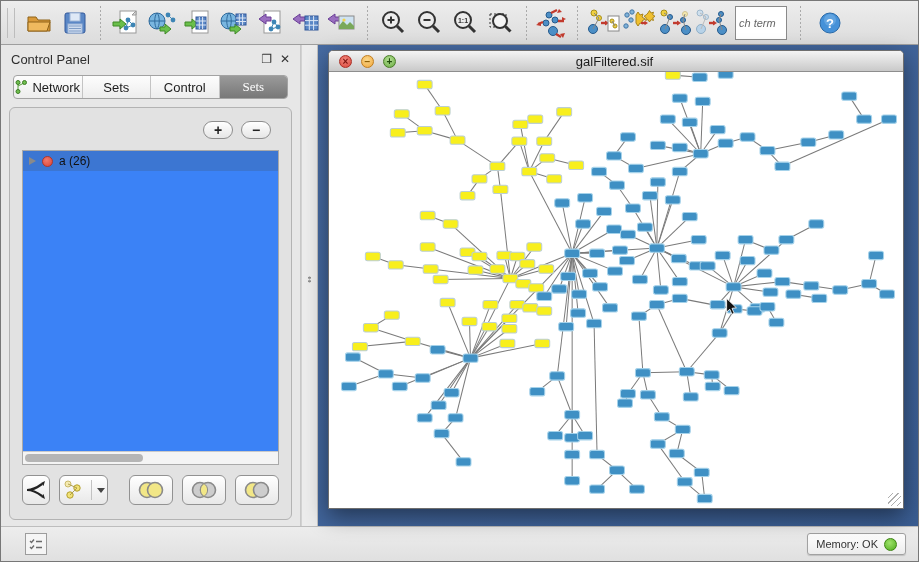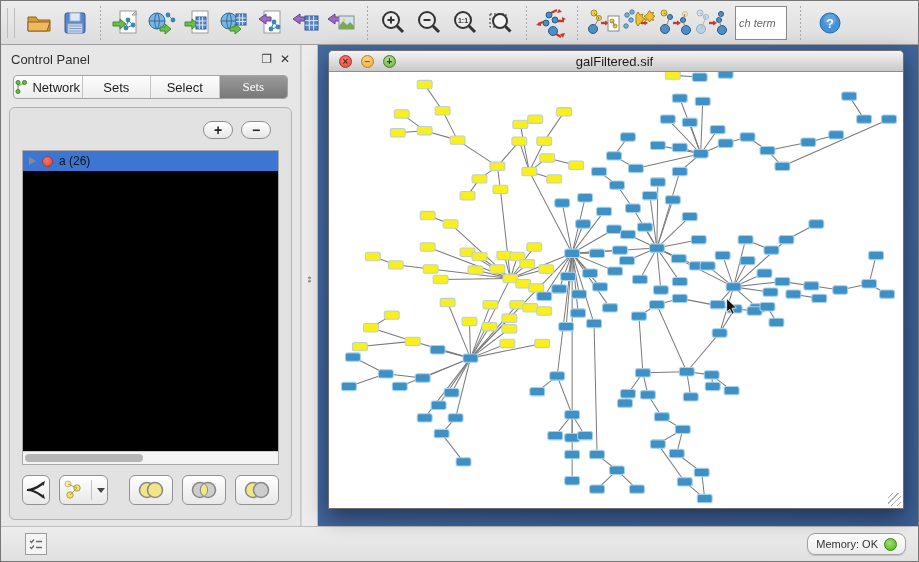--- a/index.html
+++ b/index.html
@@ -29,21 +29,21 @@
   .cpanel-header { height:28px; display:flex; align-items:center; padding:0 10px; }
   .cpanel-title { font-size:13px; color:#2e2e2e; flex:1; }
   .cp-float,.cp-close { color:#333; font-size:12px; margin-left:8px; cursor:default; }
   .tabbar { margin:2px 12px 4px 12px; height:24px; display:flex; border:1px solid #a3a3a3; border-radius:4px; background:linear-gradient(#fdfdfd,#ededed); overflow:hidden; }
   .tab { flex:1; display:flex; align-items:center; justify-content:center; font-size:13px; color:#1c1c1c; border-right:1px solid #c4c4c4; gap:5px; }
   .tab:last-child { border-right:none;font-family:Liberation Serif, serif; }
   .tab.active { background:linear-gradient(#9a9a9a,#787878); color:#fff; }
   .groupbox { flex:1; margin:4px 8px 6px 8px; border:1px solid #b3b3b3; border-radius:6px; background:#e2e2e2; display:flex; flex-direction:column; padding:8px 10px 10px 10px; min-height:0; }
   .pm-row { height:28px; display:flex; justify-content:flex-end; gap:8px; padding-right:10px; align-items:center; }
   .pm-btn { width:30px; height:18px; border:1px solid #8e8e8e; border-radius:9px; background:linear-gradient(#fff,#e6e6e6); font-size:14px; font-weight:bold; color:#222; display:flex; align-items:center; justify-content:center; line-height:1; }
-  .setlist { flex:1; margin:6px 2px 0 2px; background:#000000; border:1px solid #a9a9a9; display:flex; flex-direction:column; min-height:0; position:relative; }
+  .setlist { flex:1; margin:6px 2px 0 2px; background:#3b82f6; border:1px solid #a9a9a9; display:flex; flex-direction:column; min-height:0; position:relative; }
   .rows { flex:1; overflow:hidden; }
   .set-row { height:20px; display:flex; align-items:center; font-size:12px; color:#111; padding-left:6px; gap:6px; }
   .set-row.selected { background:#3c76d2; }
   .disc { width:0; height:0; border-left:7px solid #8a8a8a; border-top:4px solid transparent; border-bottom:4px solid transparent; }
   .reddot { width:11px; height:11px; border-radius:50%; background:radial-gradient(circle at 40% 35%,#f07a6d,#dd4436); border:1px solid #b33528; }
   .hscroll { height:13px; border-top:1px solid #c9c9c9; background:#f4f4f4; position:relative; }
   .hthumb { position:absolute; left:2px; top:2px; height:8px; width:118px; border-radius:5px; background:#b5b5b5; }
   .setbtns { height:44px; display:flex; align-items:center; gap:9px; padding:6px 2px 0 2px; }
   .sbtn { height:30px; border:1px solid #929292; border-radius:6px; background:linear-gradient(#ffffff,#e8e8e8); display:flex; align-items:center; justify-content:center; }
   .sbtn.w36 { width:38px; }
@@ -68,21 +68,21 @@
   .nt.grn { background:radial-gradient(circle at 45% 35%,#b9e39a,#64a83c); border:1px solid #4a7d28; color:#1f4d0a; }
   .net-title { position:absolute; left:0; right:3px; text-align:center; font-size:13px; color:#1b1b1b; }
   .canvas { flex:1; background:#fff; position:relative; }
   .canvas svg { position:absolute; inset:0; }
   .grip { position:absolute; right:2px; bottom:2px; width:13px; height:13px;
     background:repeating-linear-gradient(135deg, transparent 0 3px, #9a9a9a 3px 4px); opacity:.8; }
 
   
   .statusbar { height:35px; flex:0 0 35px; background:linear-gradient(#ededed,#e0e0e0); border-top:1px solid #bdbdbd; display:flex; align-items:center; padding:0 8px; }
   .task-icon { width:22px; height:22px; border:1px solid #9c9c9c; background:#f5f5f5; margin-left:16px; display:flex; align-items:center; justify-content:center; }
-  .mem-pill { margin-left:auto; margin-right:4px; height:22px; border:1px solid #a2a2a2; border-radius:8px; background:linear-gradient(#fff,#ececec); display:flex; align-items:center; gap:6px; padding:0 8px; font-size:11px; color:#333; box-shadow:0 1px 1px rgba(0,0,0,.15); }
+  .mem-pill { margin-left:auto; margin-right:4px; height:22px; border:1px solid #a2a2a2; border-radius:3px; background:linear-gradient(#fff,#ececec); display:flex; align-items:center; gap:6px; padding:0 8px; font-size:11px; color:#333; box-shadow:0 1px 1px rgba(0,0,0,.15); }
   .mem-dot { width:13px; height:13px; border-radius:50%; background:radial-gradient(circle at 42% 35%,#9ee26a,#51ad1e); border:1px solid #3d8512; }
 
   svg.ic { display:block; }
 </style>
 </head>
 <body>
 
 <div class="app">
 
 
@@ -300,21 +300,21 @@
               <circle cx="3" cy="3.5" r="2" fill="#6fbf4e" stroke="#3e7d26"></circle>
               <circle cx="3" cy="12.5" r="2" fill="#6fbf4e" stroke="#3e7d26"></circle>
               <circle cx="9.5" cy="3.5" r="2" fill="#6fbf4e" stroke="#3e7d26"></circle>
             </svg>
           <span>Network</span>
         </div>
         <div class="tab">
             <span>Sets</span>
           </div>
         <div class="tab">
-            <span>Select</span>
+            <span>Control</span>
           </div>
         <div class="tab active">
             <span>Sets</span>
           </div>
       </div>
 
       <div class="groupbox">
         <div class="pm-row">
           <div class="pm-btn">+</div>
           <div class="pm-btn">−</div>

